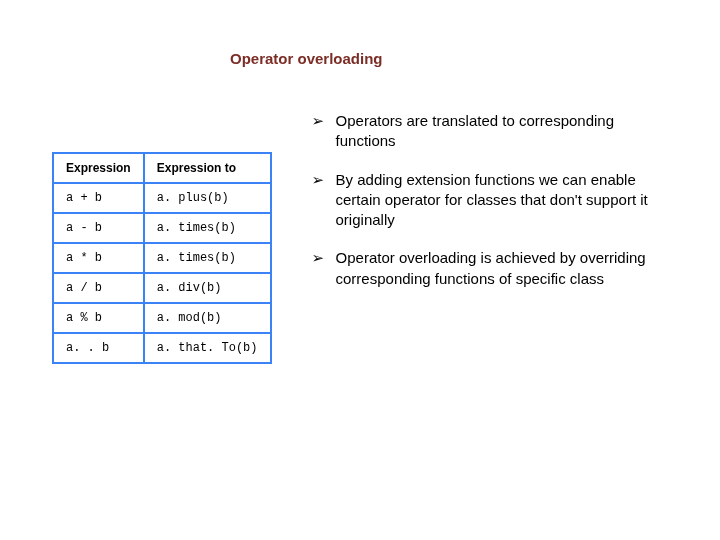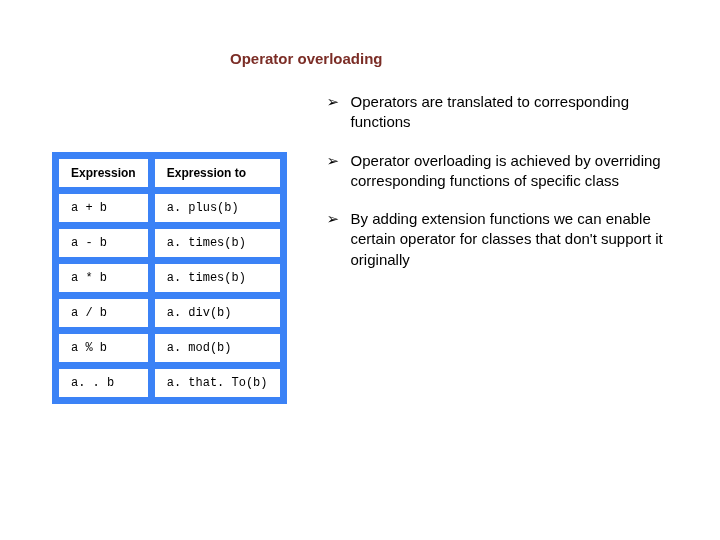--- a/index.html
+++ b/index.html
@@ -33,35 +33,36 @@
     }
     .right-col {
       flex: 1;
       padding-right: 10px;
     }
     table {
       border-collapse: collapse;
       font-size: 12px;
     }
     th, td {
-      border: 7px solid #3b82f6;
+      border: 2px solid #3b82f6;
       padding: 7px 12px;
       text-align: left;
     }
     th {
       font-weight: bold;
       font-family: Arial, sans-serif;
       font-size: 12px;
     }
     td {
       font-family: Liberation Mono, monospace;
       font-size: 12px;
     }
     .bullets {
       list-style: none;
+      margin-top: 19px;
     }
     .bullets li {
       position: relative;
       padding-left: 24px;
       margin-bottom: 18px;
       font-size: 15px;
       line-height: 1.35;
       color: #000;
     }
     .bullets li::before {
@@ -112,17 +113,17 @@
           <td>a. . b</td>
           <td>a. that. To(b)</td>
         </tr>
       </tbody>
     </table>
   </div>
 
   <div class="right-col">
     <ul class="bullets">
       <li>Operators are translated to corresponding functions</li>
+      <li>By adding extension functions we can enable certain operator for classes that don't support it originally</li>
       <li>Operator  overloading is achieved by overriding corresponding functions of specific class</li>
-      <li>By adding extension functions we can enable certain operator for classes that don't support it originally</li>
     </ul>
   </div>
 </div>
 
 </body></html>

